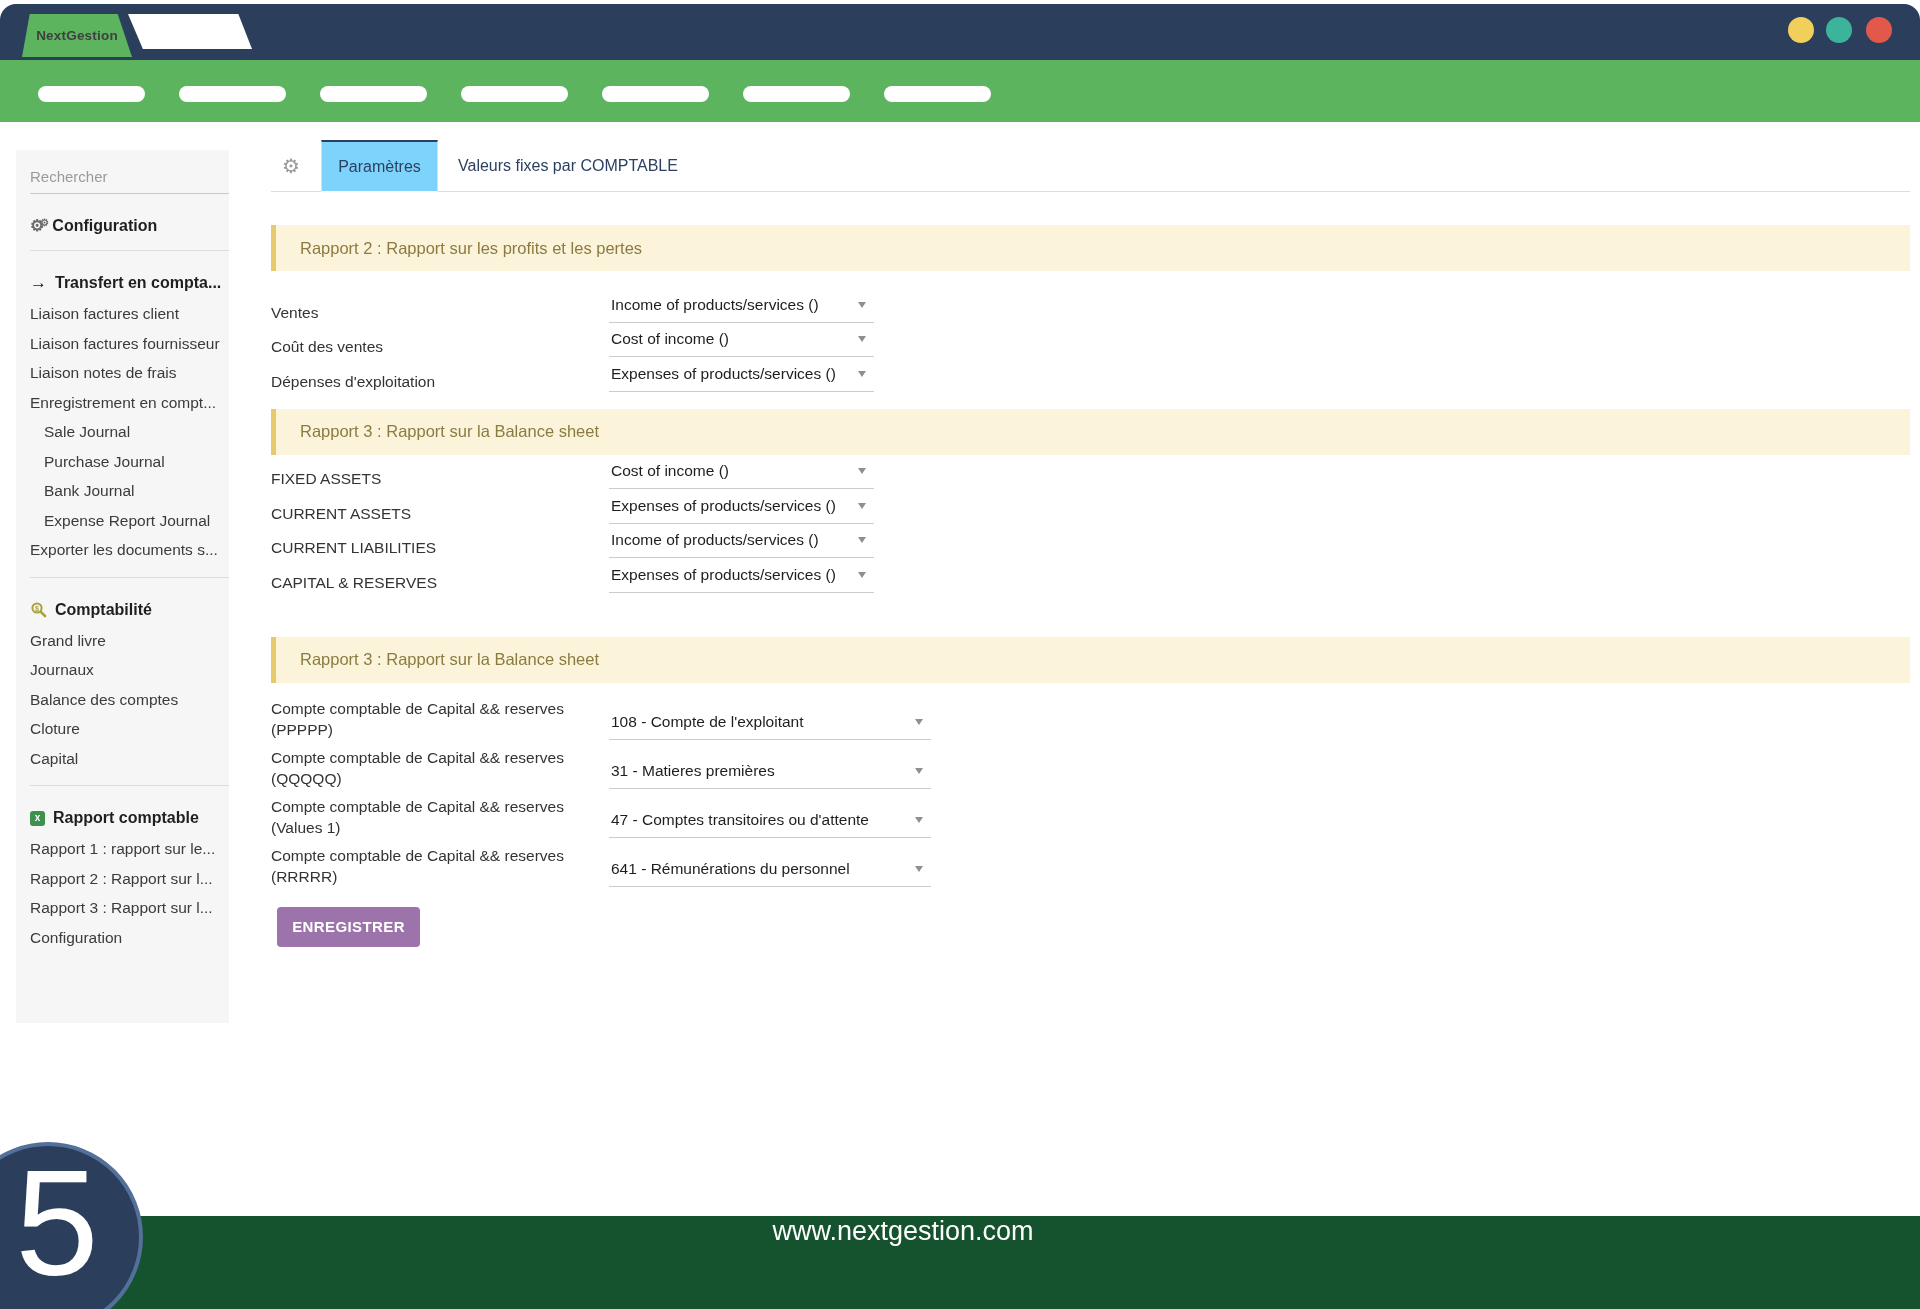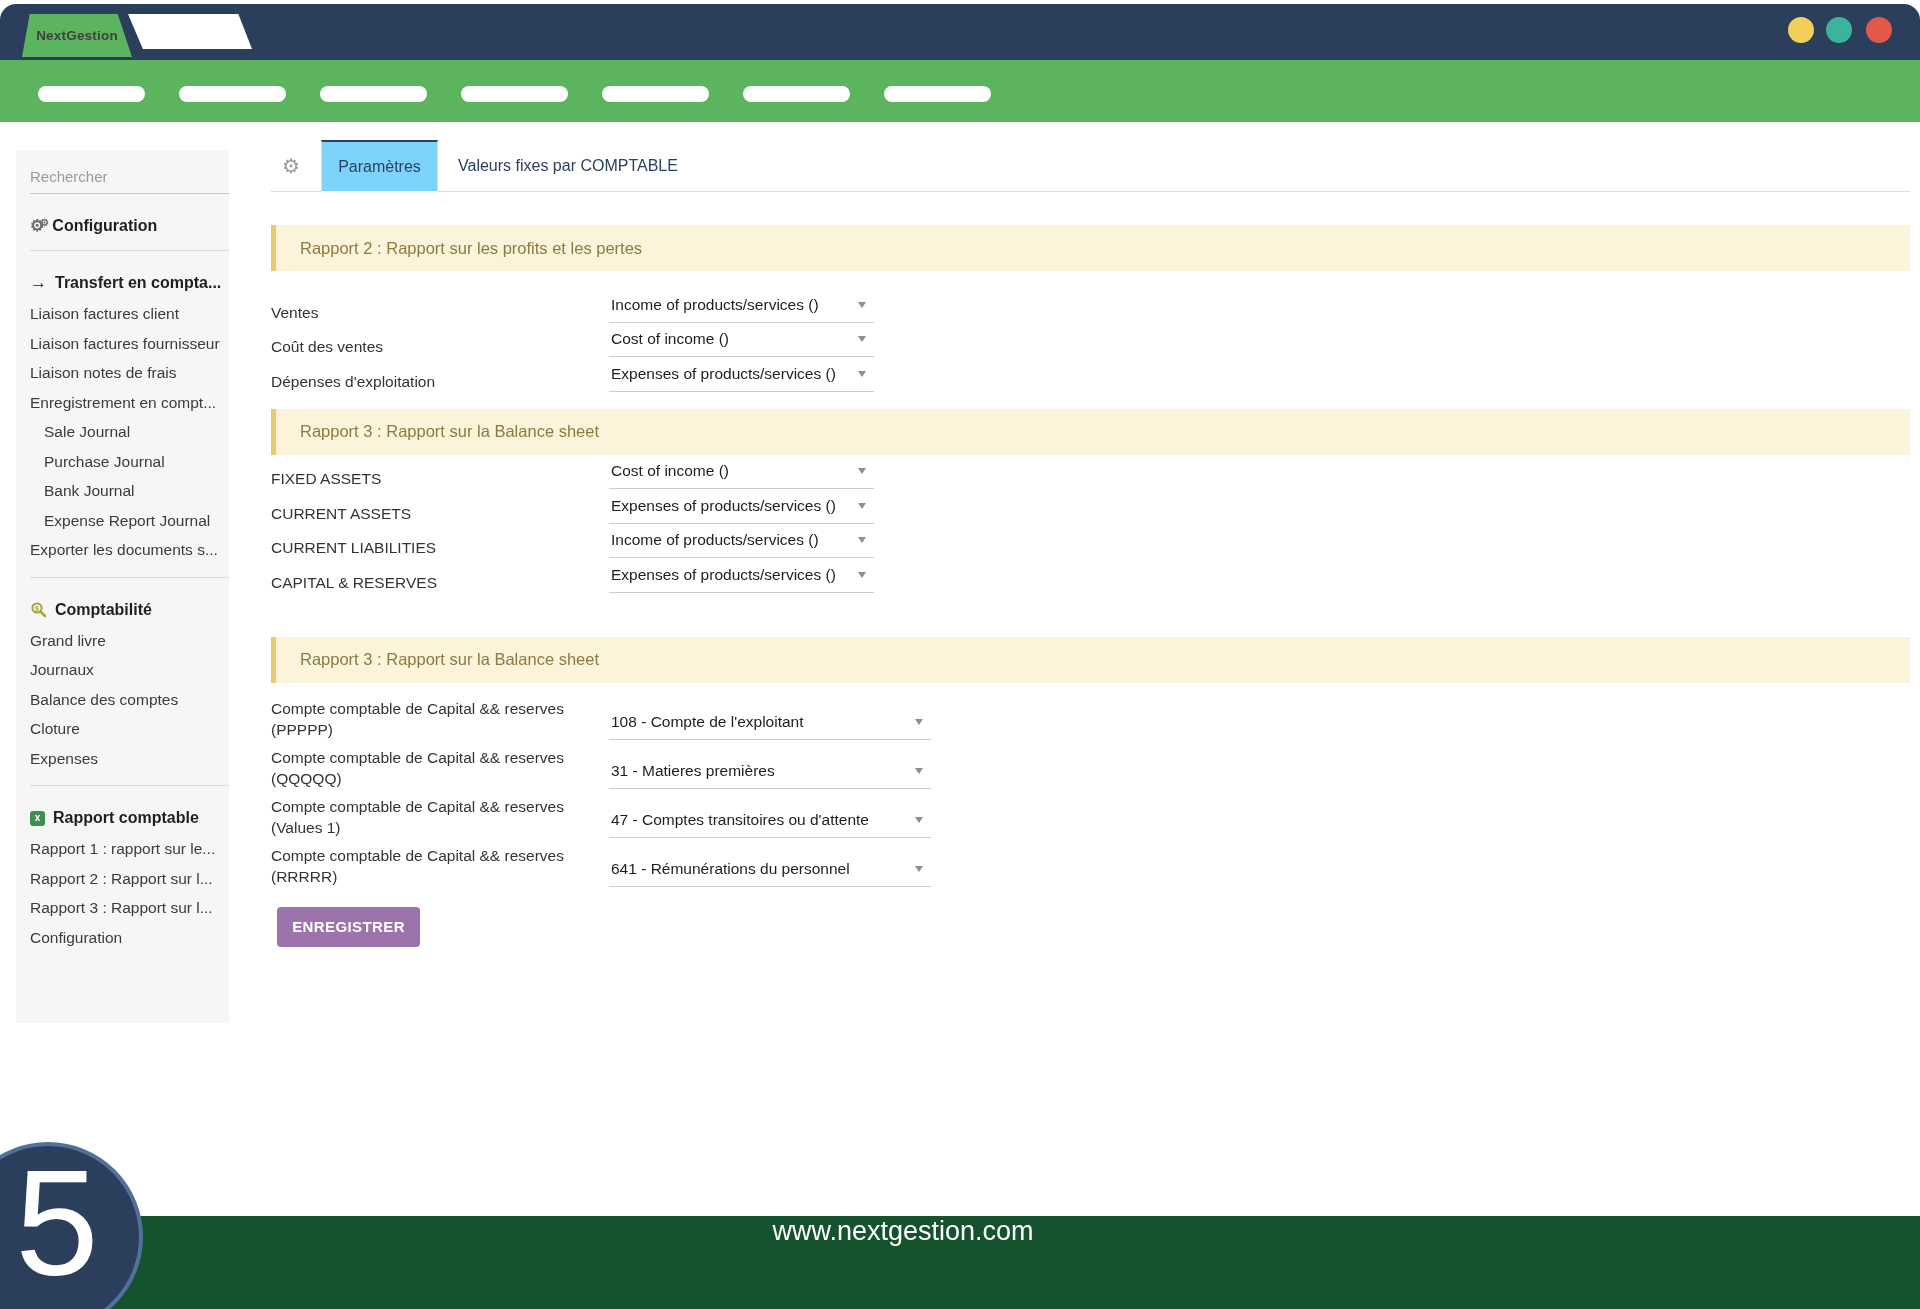--- a/index.html
+++ b/index.html
@@ -203,21 +203,21 @@
       <circle cx="7" cy="7" r="4.6" fill="none" stroke="#a9a23d" stroke-width="2"></circle>
       <line x1="10.6" y1="10.6" x2="15" y2="15" stroke="#a9a23d" stroke-width="2.6" stroke-linecap="round"></line>
       <text x="7" y="9.6" font-size="7" font-weight="bold" fill="#a9a23d" text-anchor="middle">$</text>
     </svg>
     <span>Comptabilité</span>
   </div>
   <div class="side-item">Grand livre</div>
   <div class="side-item">Journaux</div>
   <div class="side-item">Balance des comptes</div>
   <div class="side-item">Cloture</div>
-  <div class="side-item">Expenses</div>
+  <div class="side-item">Capital</div>
 
   <div class="side-divider"></div>
 
   <div class="side-header">
     <span class="excel-ic">x</span>
     <span>Rapport comptable</span>
   </div>
   <div class="side-item">Rapport 1 : rapport sur le...</div>
   <div class="side-item">Rapport 2 : Rapport sur l...</div>
   <div class="side-item">Rapport 3 : Rapport sur l...</div>

